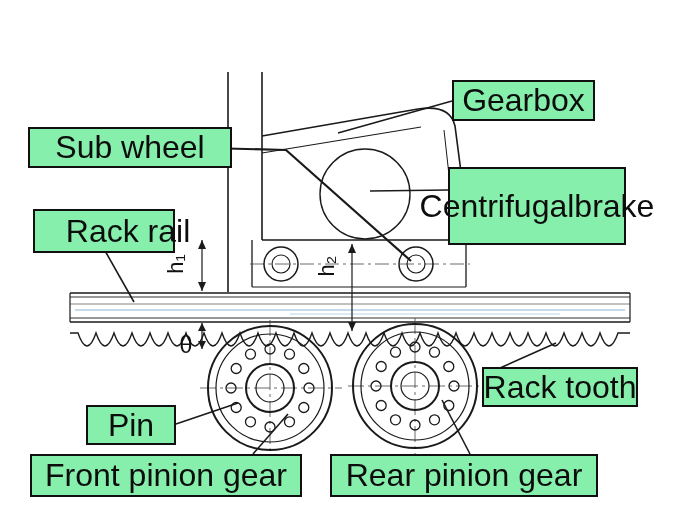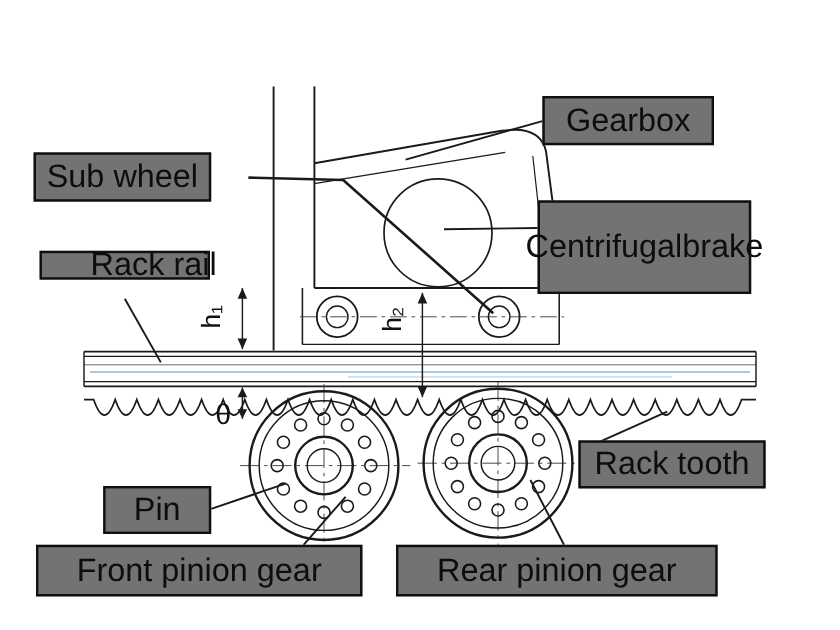--- a/index.html
+++ b/index.html
@@ -2,30 +2,30 @@
 <html><head>
 <meta charset="utf-8">
 <style>
   html,body{margin:0;padding:0;background:#fff;}
   .stage{
     position:relative;width:700px;height:525px;background:#ffffff;
     font-family:"Liberation Sans",sans-serif;overflow:hidden;
   }
   .drawing{position:absolute;left:0;top:0;width:700px;height:525px;}
   .label-box{
-    position:absolute;border:2px solid #101010;background:#737373;
+    position:absolute;border:2px solid #101010;background:#86efac;
     display:flex;align-items:center;justify-content:center;
-    font-size:27px;color:#0d0d0d;line-height:1.15;text-align:right;
+    font-size:32px;color:#0d0d0d;line-height:1.15;text-align:right;
     box-sizing:border-box;white-space:nowrap;
   }
   .label-box.two-line{flex-direction:row;}
   .lb-gearbox{left:452px;top:80px;width:143px;height:41px;}
-  .lb-subwheel{left:28px;top:127px;width:148px;height:41px;}
+  .lb-subwheel{left:28px;top:127px;width:204px;height:41px;}
   .lb-brake{left:448px;top:167px;width:178px;height:78px;}
-  .lb-rackrail{left:33px;top:209px;width:142px;height:24px;padding-left:48px;}
+  .lb-rackrail{left:33px;top:209px;width:142px;height:44px;padding-left:48px;}
   .lb-racktooth{left:482px;top:367px;width:156px;height:40px;}
   .lb-pin{left:86px;top:405px;width:90px;height:40px;}
   .lb-frontgear{left:30px;top:454px;width:272px;height:43px;}
   .lb-reargear{left:330px;top:454px;width:268px;height:43px;}
   .dim-text{font-family:"Liberation Sans",sans-serif;fill:#111;}
 </style>
 </head>
 <body>
 
 <div class="stage">

